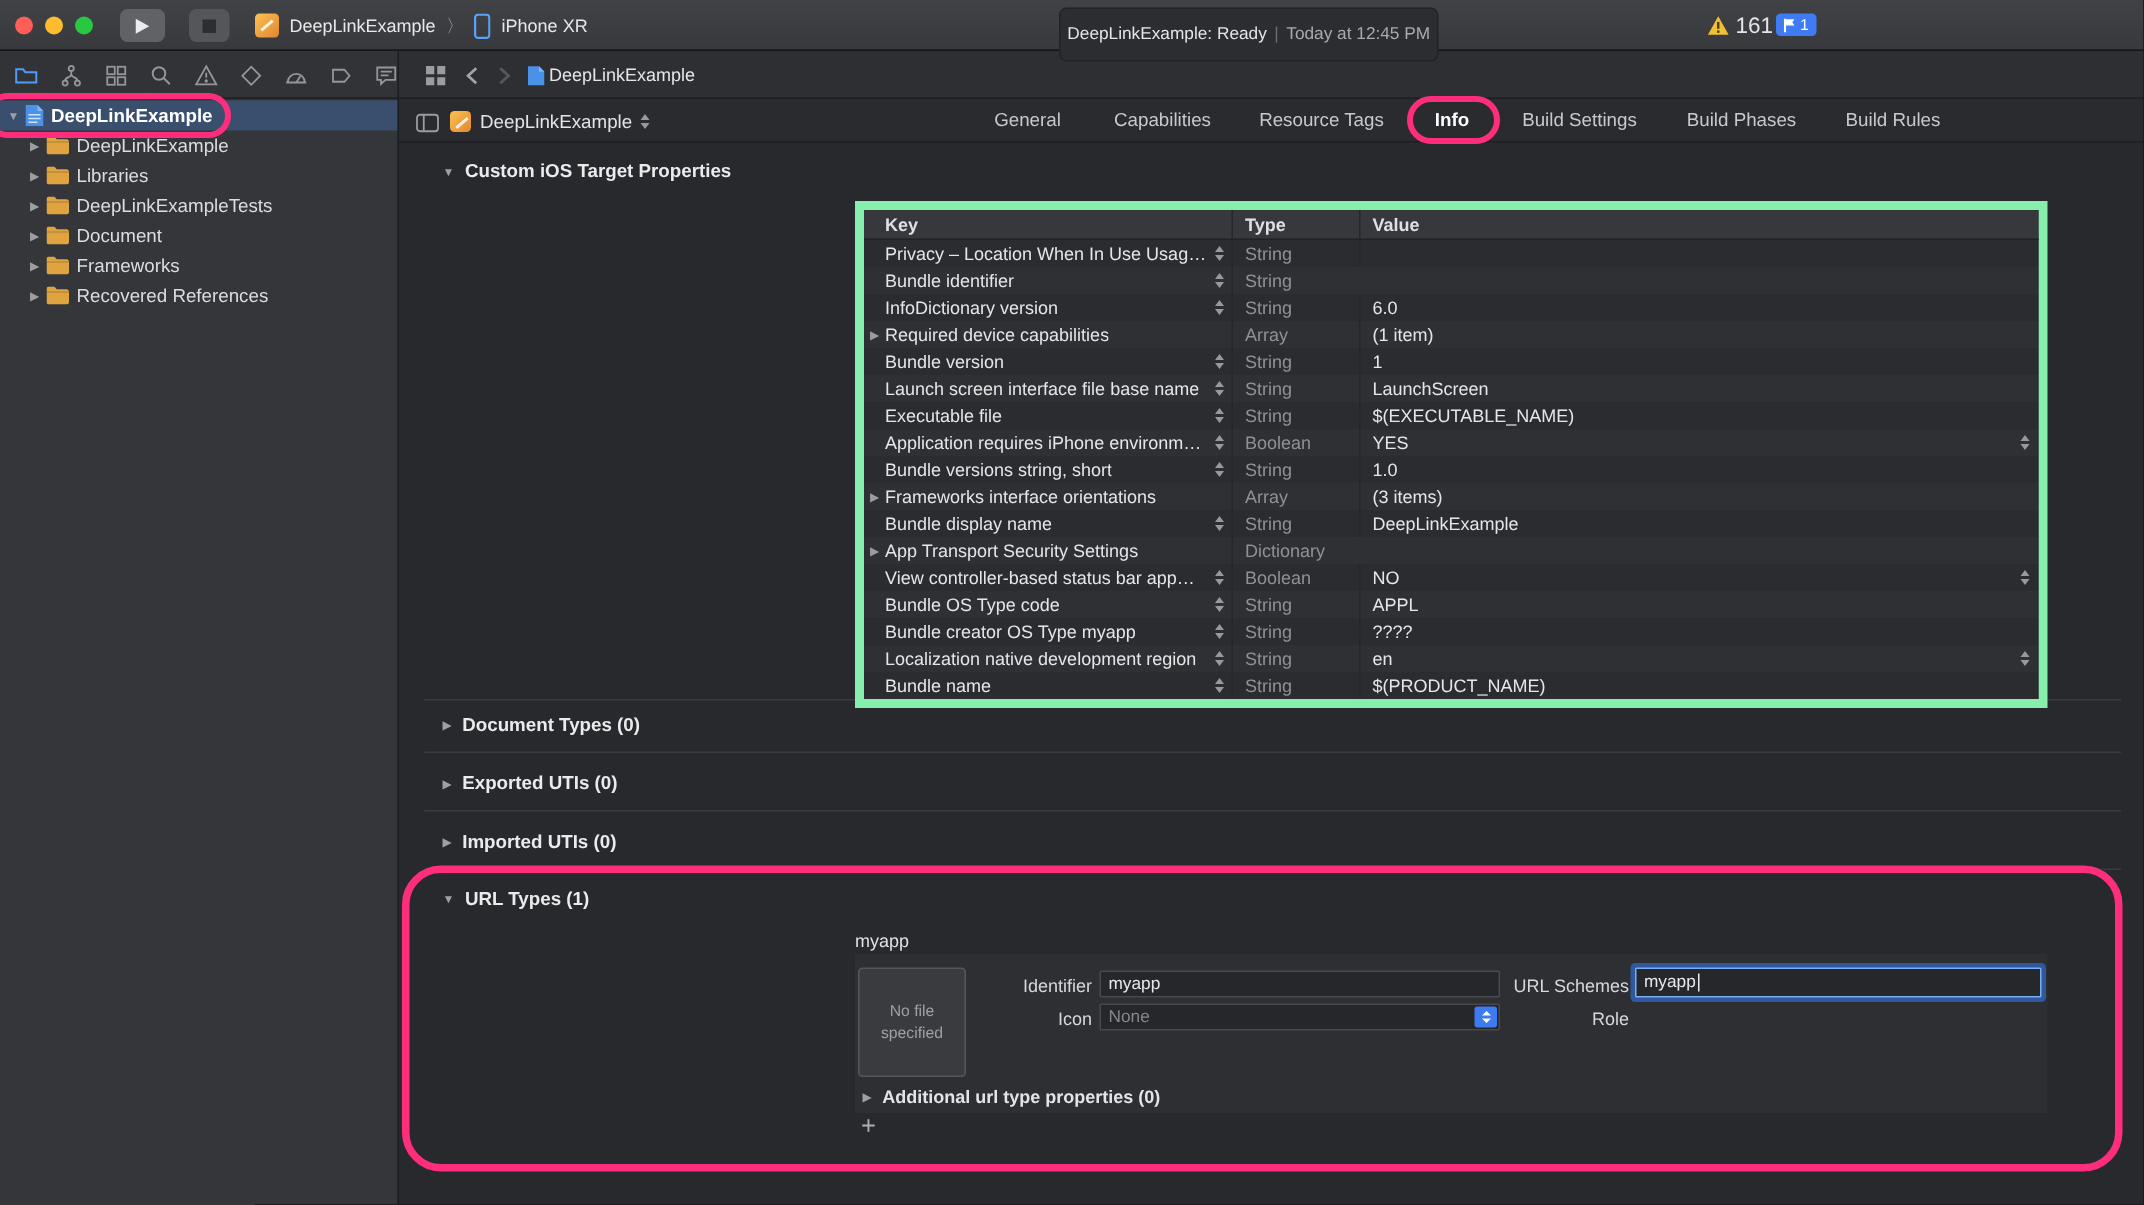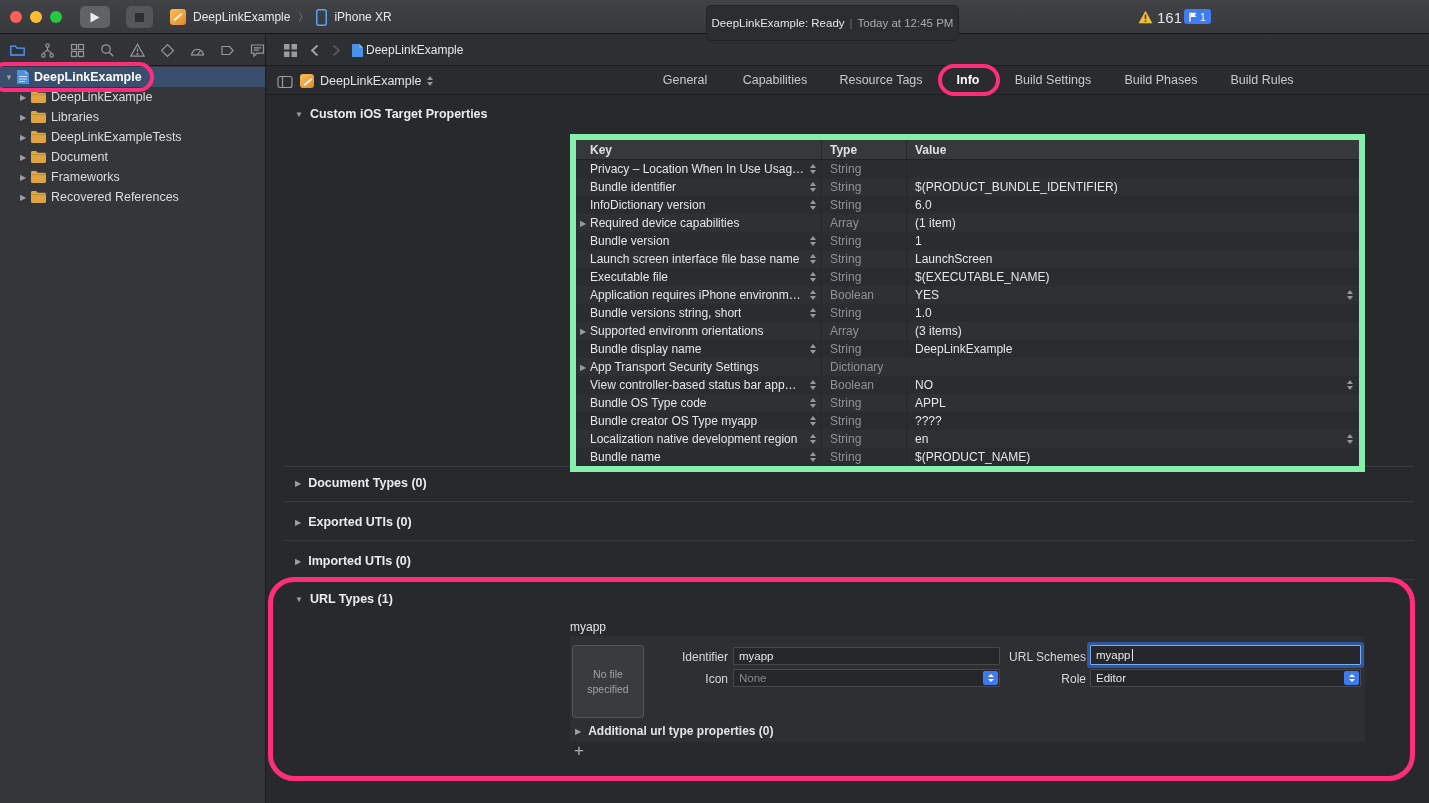--- a/index.html
+++ b/index.html
@@ -377,24 +377,20 @@
 
       <span class="ktxt">Bundle identifier</span>
       <span class="step" style="visibility: visible;">
               <b class="u"></b>
               <b class="d"></b>
             </span>
     </div>
     <div class="ct">
             <span>String</span>
           </div>
-    <div class="cv">
-      <span>$(PRODUCT_BUNDLE_IDENTIFIER)</span>
-
-    </div>
   </div>
         <div class="trow">
     <div class="ck">
 
       <span class="ktxt">InfoDictionary version</span>
       <span class="step" style="visibility: visible;">
               <b class="u"></b>
               <b class="d"></b>
             </span>
     </div>
@@ -504,21 +500,21 @@
             <span>String</span>
           </div>
     <div class="cv">
       <span>1.0</span>
 
     </div>
   </div>
         <div class="trow">
     <div class="ck">
       <span class="rdisc" style="visibility: visible;">▶</span>
-      <span class="ktxt">Supported environm orientations</span>
+      <span class="ktxt">Frameworks interface orientations</span>
 
     </div>
     <div class="ct">
             <span>Array</span>
           </div>
     <div class="cv">
       <span>(3 items)</span>
 
     </div>
   </div>
@@ -685,27 +681,20 @@
       </span>
   </div>
 
   <div class="flabel" style="left:946px;top:650px;width:140px">URL Schemes</div>
   <div class="field focused" style="left:1090px;top:645px;width:271px">
     <span>myapp</span>
     <span class="caret"></span>
   </div>
 
   <div class="flabel" style="left:946px;top:672px;width:140px">Role</div>
-  <div class="field" style="left:1090px;top:669px;width:271px;padding-right:20px">
-    <span>Editor</span>
-    <span class="pcap">
-        <b class="u"></b>
-        <b class="d"></b>
-      </span>
-  </div>
 
   <div id="addl">
     <span class="tri">▶</span>
     <span>Additional url type properties (0)</span>
   </div>
   <div id="plusbtn">+</div>
 
   <div class="annot" style="left:-10px;top:62px;width:164px;height:30px;border-radius:17px"></div>
   <div class="annot" style="left:938px;top:64px;width:62px;height:32px;border-radius:17px"></div>
   <div class="annot" style="left:268px;top:577px;width:1147px;height:204px;border-radius:26px;border-width:5px"></div>

